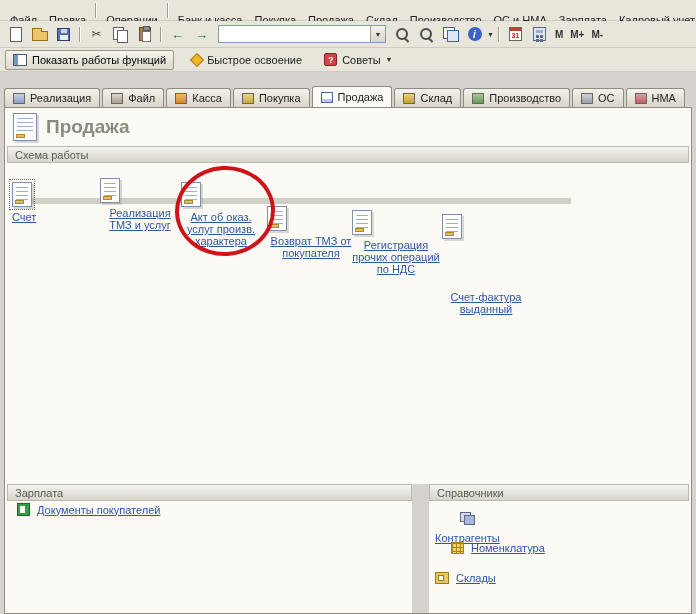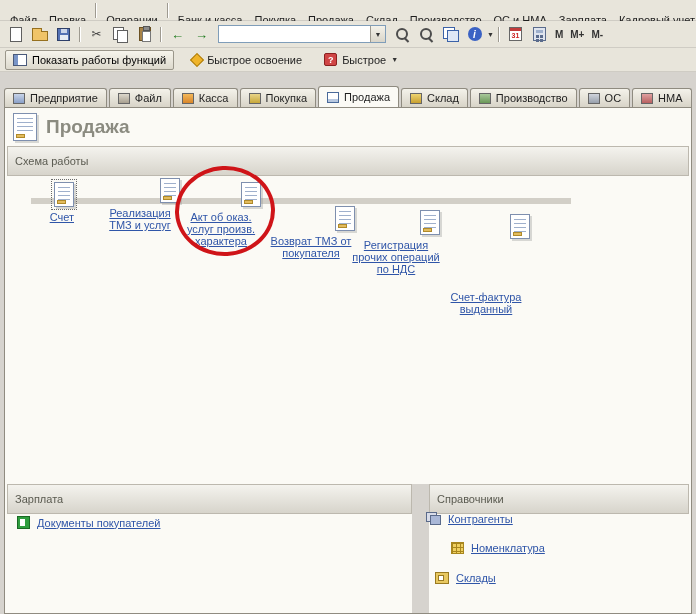--- a/index.html
+++ b/index.html
@@ -86,27 +86,27 @@
   .t4 { background:#fff; box-shadow:inset 0 -3px 0 #b8c8e0; border-color:#4a6a9a; }
   .t5 { background:linear-gradient(#eed470,#c8a030); }
   .t6 { background:linear-gradient(#a8c89a,#6a9858); }
   .t7 { background:linear-gradient(#d0d4dc,#98a0ac); }
   .t8 { background:linear-gradient(#e0a0a0,#b86060); }
   
   .panel { position:absolute; left:4px; top:107px; width:688px; height:507px;
     background:#fbfaf5; border:1px solid #8f8b80; border-top-color:#8f8b80; }
   .page-head { position:absolute; left:8px; top:5px; display:flex; align-items:center; gap:9px; }
   .page-title { font-size:19px; font-weight:bold; color:#8b8b80; }
-  .subhead { position:absolute; height:30px; background:linear-gradient(#f4f3ee,#d7d4cb);
+  .subhead { position:absolute; height:17px; background:linear-gradient(#f4f3ee,#d7d4cb);
     border:1px solid #bcb8ae; color:#5a5a50; display:flex; align-items:center; padding:0 7px; }
   .gap-strip { position:absolute; left:407px; top:376px; width:17px; bottom:0; background:#d6d3ce; }
   
   .flow { position:absolute; left:0; top:58px; width:686px; height:310px; }
   .flow-line { position:absolute; left:26px; top:32px; width:540px; height:6px; background:#d2cfc7; z-index:1; }
-  .node { position:absolute; display:flex; flex-direction:column; align-items:flex-end; z-index:2; }
+  .node { position:absolute; display:flex; flex-direction:column; align-items:flex-start; z-index:2; }
   .ic-doc { position:relative; width:20px; height:25px; background:#fff; border:1px solid #7e8fae;
     box-shadow:2px 2px 0 rgba(150,150,150,.35); flex:0 0 auto; }
   .ic-doc .lines { position:absolute; left:3px; right:3px; top:4px; height:14px;
     background:repeating-linear-gradient(to bottom,#9fb0cc 0,#9fb0cc 1px,transparent 1px,transparent 4px); }
   .ic-doc .mark { position:absolute; left:2px; bottom:2px; width:9px; height:4px; background:#e3bc5e; border:1px solid #b08a2a; }
   .ic-title { width:24px; height:28px; }
   .focused { outline:1px dotted #6a6a6a; outline-offset:2px; }
   .node-label { display:block; margin-top:4px; text-align:center; line-height:12px;
     color:#2f55a8; text-decoration:underline; cursor:pointer; }
   .red-ellipse { position:absolute; left:170px; top:0; width:100px; height:90px;
@@ -209,29 +209,29 @@
   <button class="fbtn">
     <span class="i-funcpanel"></span>
     <span>Показать работы функций</span>
   </button>
   <span class="fplain">
     <span class="i-quick"></span>
     <span>Быстрое освоение</span>
   </span>
   <span class="fplain">
     <span class="i-tips">?</span>
-    <span>Быстрое</span>
+    <span>Советы</span>
     <span class="dd">▼</span>
   </span>
 </div>
 
 <div class="tabbar">
   <div class="tab">
       <span class="ticon t0"></span>
-      <span>Предприятие</span>
+      <span>Реализация</span>
     </div>
   <div class="tab">
       <span class="ticon t1"></span>
       <span>Файл</span>
     </div>
   <div class="tab">
       <span class="ticon t2"></span>
       <span>Касса</span>
     </div>
   <div class="tab">
@@ -329,26 +329,26 @@
   </div>
 
   <div class="subhead" style="left:2px; top:376px; width:405px;">
     <span>Зарплата</span>
   </div>
   <div class="gap-strip"></div>
   <div class="subhead" style="left:424px; top:376px; right:2px;">
     <span>Справочники</span>
   </div>
 
-  <div class="list-item" style="left:12px; top:408px;">
+  <div class="list-item" style="left:12px; top:395px;">
     <span class="i-journal"></span>
     <a class="link">Документы покупателей</a>
   </div>
 
-  <div class="list-item" style="left:421px; top:404px;">
+  <div class="list-item" style="left:430px; top:404px;flex-direction:column;">
     <span class="i-contr"></span>
     <a class="link">Контрагенты</a>
   </div>
   <div class="list-item" style="left:430px; top:434px;padding-left:16px;">
     <span class="i-nomen"></span>
     <a class="link">Номенклатура</a>
   </div>
   <div class="list-item" style="left:430px; top:464px;">
     <span class="i-sklad"></span>
     <a class="link">Склады</a>

